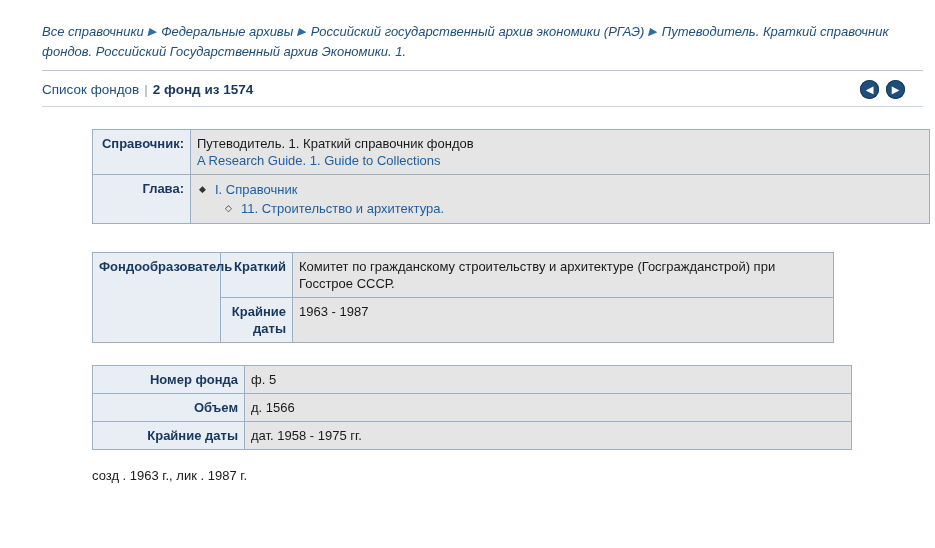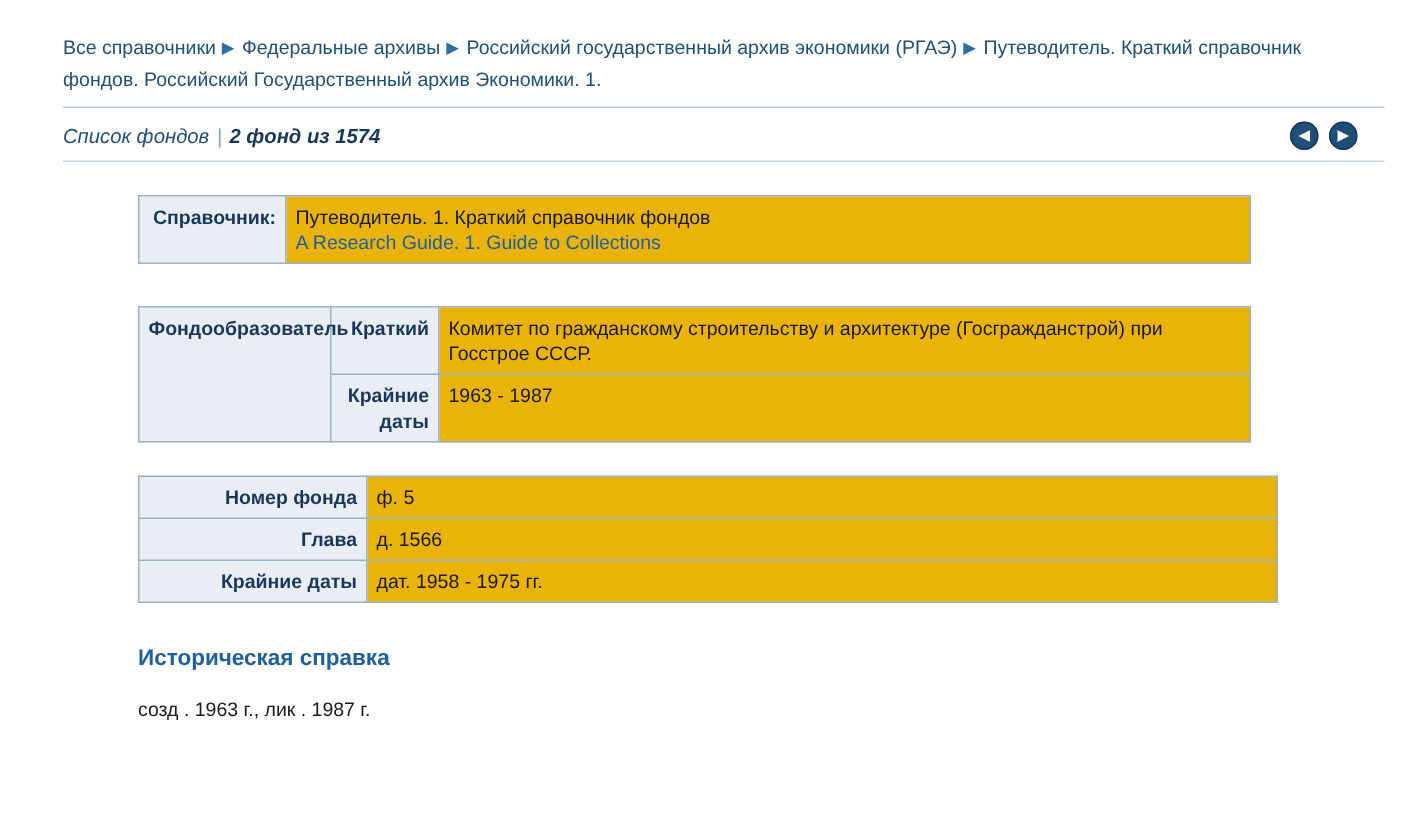--- a/index.html
+++ b/index.html
@@ -37,20 +37,21 @@
     bottom: 0;
     padding: 0;
   }
 
   
   .breadcrumb {
     margin: 22px 30px 0 12px;
     font-size: 13px;
     line-height: 20px;
     color: #1f4e79;
+    font-style: italic;
   }
   .breadcrumb a {
     color: #1f4e79;
     text-decoration: none;
   }
   .crumb-sep {
     display: inline-block;
     color: #2f6ea5;
     margin: 0 5px 0 4px;
     font-size: 11px;
@@ -70,21 +71,20 @@
   
   .subhead-row {
     margin: 9px 12px 0 12px;
     display: flex;
     align-items: center;
     justify-content: space-between;
   }
   .subhead-left {
     font-size: 13.5px;
     color: #1f4e79;
-    font-style: italic;
   }
   .subhead-left .link {
     color: #1f4e79;
     text-decoration: none;
   }
   .subhead-left .divider {
     color: #8aa0b4;
     margin: 0 5px;
   }
   .subhead-left .count {
@@ -138,32 +138,32 @@
     vertical-align: middle;
   }
   .hdr-cell-left {
     background: #e9eef4;
     color: #17375e;
     font-weight: bold;
     text-align: left;
     vertical-align: middle;
   }
   .val-cell {
-    background: #eab308;
+    background: #e5e5e5;
     color: #1a1a1a;
   }
   .blue-link {
     color: #1f5fa0;
     text-decoration: none;
   }
 
   
   .tbl-guide {
     margin: 22px 0 0 62px;
-    width: 742px;
+    width: 838px;
   }
   .tbl-guide .c1 { width: 98px; }
   .guide-line2 { color: #1f5fa0; }
 
   .bullet-list {
     margin: 0;
     padding: 0;
     list-style: none;
   }
   .bullet-list li {
@@ -256,20 +256,29 @@
           <col>
         </colgroup>
       <tbody>
         <tr>
           <td class="hdr-cell">Справочник:</td>
           <td class="val-cell">
             <div>Путеводитель. 1. Краткий справочник фондов</div>
             <div class="guide-line2">A Research Guide. 1. Guide to Collections</div>
           </td>
         </tr>
+        <tr>
+          <td class="hdr-cell">Глава:</td>
+          <td class="val-cell">
+            <ul class="bullet-list">
+              <li class="lvl1"><a href="#" class="blue-link">I. Справочник</a></li>
+              <li class="lvl2"><a href="#" class="blue-link">11. Строительство и архитектура.</a></li>
+            </ul>
+          </td>
+        </tr>
       </tbody>
     </table>
 
     <table class="tbl tbl-founder">
       <colgroup>
           <col class="c1">
           <col class="c2">
           <col>
         </colgroup>
       <tbody>
@@ -289,27 +298,26 @@
       <colgroup>
           <col class="c1">
           <col>
         </colgroup>
       <tbody>
         <tr>
           <td class="hdr-cell">Номер фонда</td>
           <td class="val-cell">ф. 5</td>
         </tr>
         <tr>
-          <td class="hdr-cell">Глава</td>
+          <td class="hdr-cell">Объем</td>
           <td class="val-cell">д. 1566</td>
         </tr>
         <tr>
           <td class="hdr-cell">Крайние даты</td>
           <td class="val-cell">дат. 1958 - 1975 гг.</td>
         </tr>
       </tbody>
     </table>
 
-    <div class="hist-title">Историческая справка</div>
     <div class="hist-p">созд . 1963 г., лик . 1987 г.</div>
 
   </div>
 </div>
 
 </body></html>

